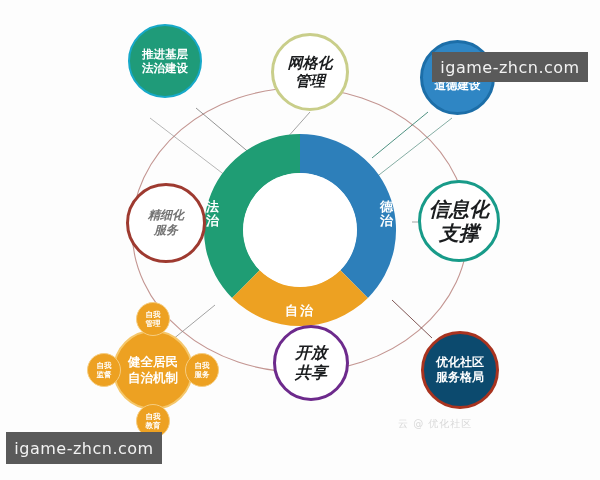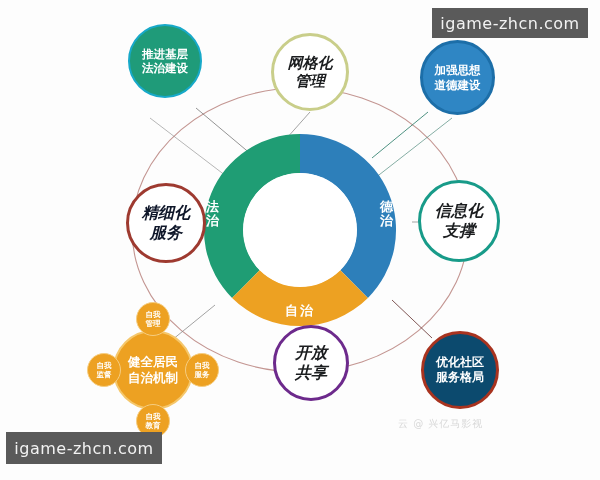--- a/index.html
+++ b/index.html
@@ -107,28 +107,28 @@
   }
   #b-sixiang-daode {
     left: 420px; top: 40px; width: 75px; height: 75px;
     background: #2f86c4;
     border: 3px solid #1c6ea8;
     font-size: 11.5px;
   }
   #b-jingxihua {
     left: 126px; top: 183px; width: 80px; height: 80px;
     border: 3px solid #9e3a30;
-    color: #0f172a;
-    font-size: 16px;
+    color: #737373;
+    font-size: 12px;
   }
   #b-xinxihua {
     left: 418px; top: 180px; width: 82px; height: 82px;
     border: 3px solid #189b89;
     color: #1b1d1f;
-    font-size: 16px;
+    font-size: 20px;
   }
   #b-kaifang {
     left: 273px; top: 325px; width: 76px; height: 76px;
     border: 3px solid #6d2a8c;
     color: #1b1d1f;
     font-size: 16px;
   }
   #b-youhua-shequ {
     left: 421px; top: 331px; width: 78px; height: 78px;
     background: #0c4a6e;
@@ -187,20 +187,21 @@
   
   .wm-banner {
     position: absolute;
     background: #5a5a5a;
     color: #f2f2f2;
     font-size: 16px;
     letter-spacing: 0.5px;
     display: flex;
     align-items: center;
     justify-content: center;
+    margin-top: 44px;
   }
   #wm-top { right: 12px; top: 8px; width: 156px; height: 30px; }
   #wm-bottom { left: 6px; bottom: 16px; width: 156px; height: 32px; }
 
   #wm-faint {
     position: absolute;
     left: 398px;
     top: 417px;
     color: #d8d8d8;
     font-size: 10px;
@@ -278,15 +279,15 @@
     <div class="mini" id="mini-right">自我
 服务</div>
     <div class="mini" id="mini-bottom">自我
 教育</div>
     <div class="mini" id="mini-left">自我
 监督</div>
   </div>
 
   <div class="wm-banner" id="wm-top">igame-zhcn.com</div>
   <div class="wm-banner" id="wm-bottom">igame-zhcn.com</div>
-  <div id="wm-faint">云 @ 兴亿马影视</div>
+  <div id="wm-faint">云 @ 优化社区</div>
 
 </div>
 
 </body></html>

